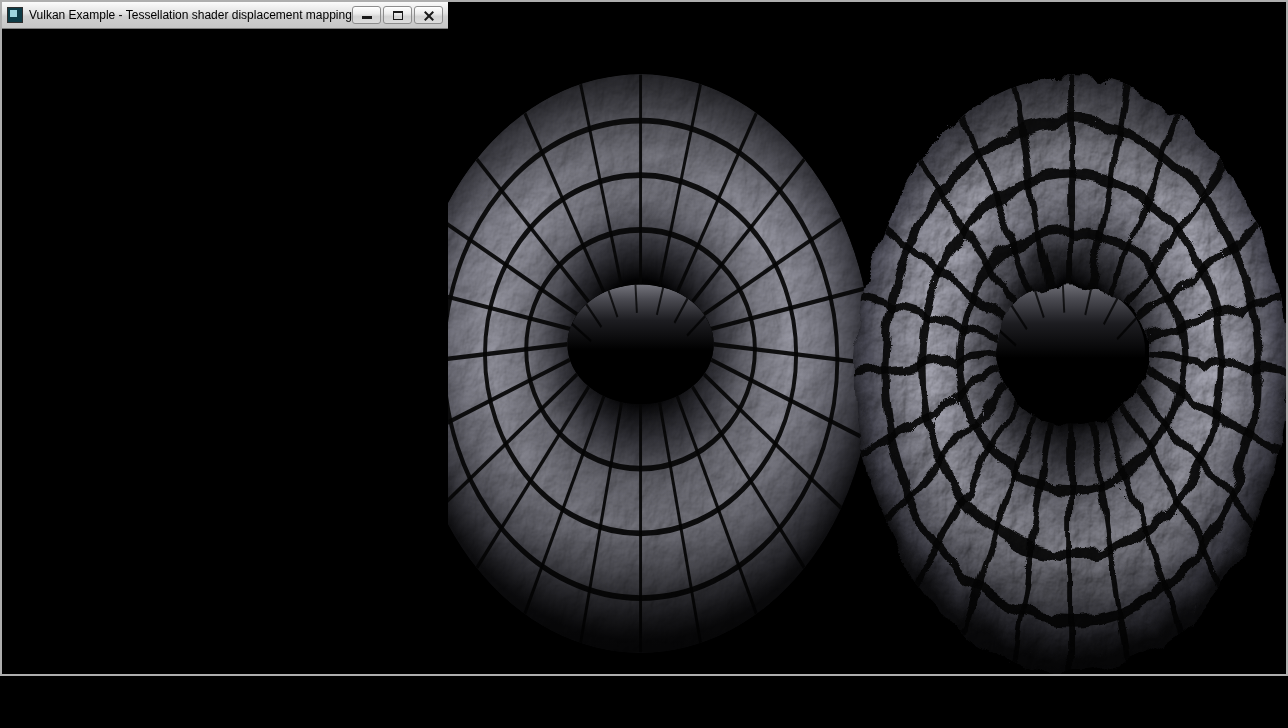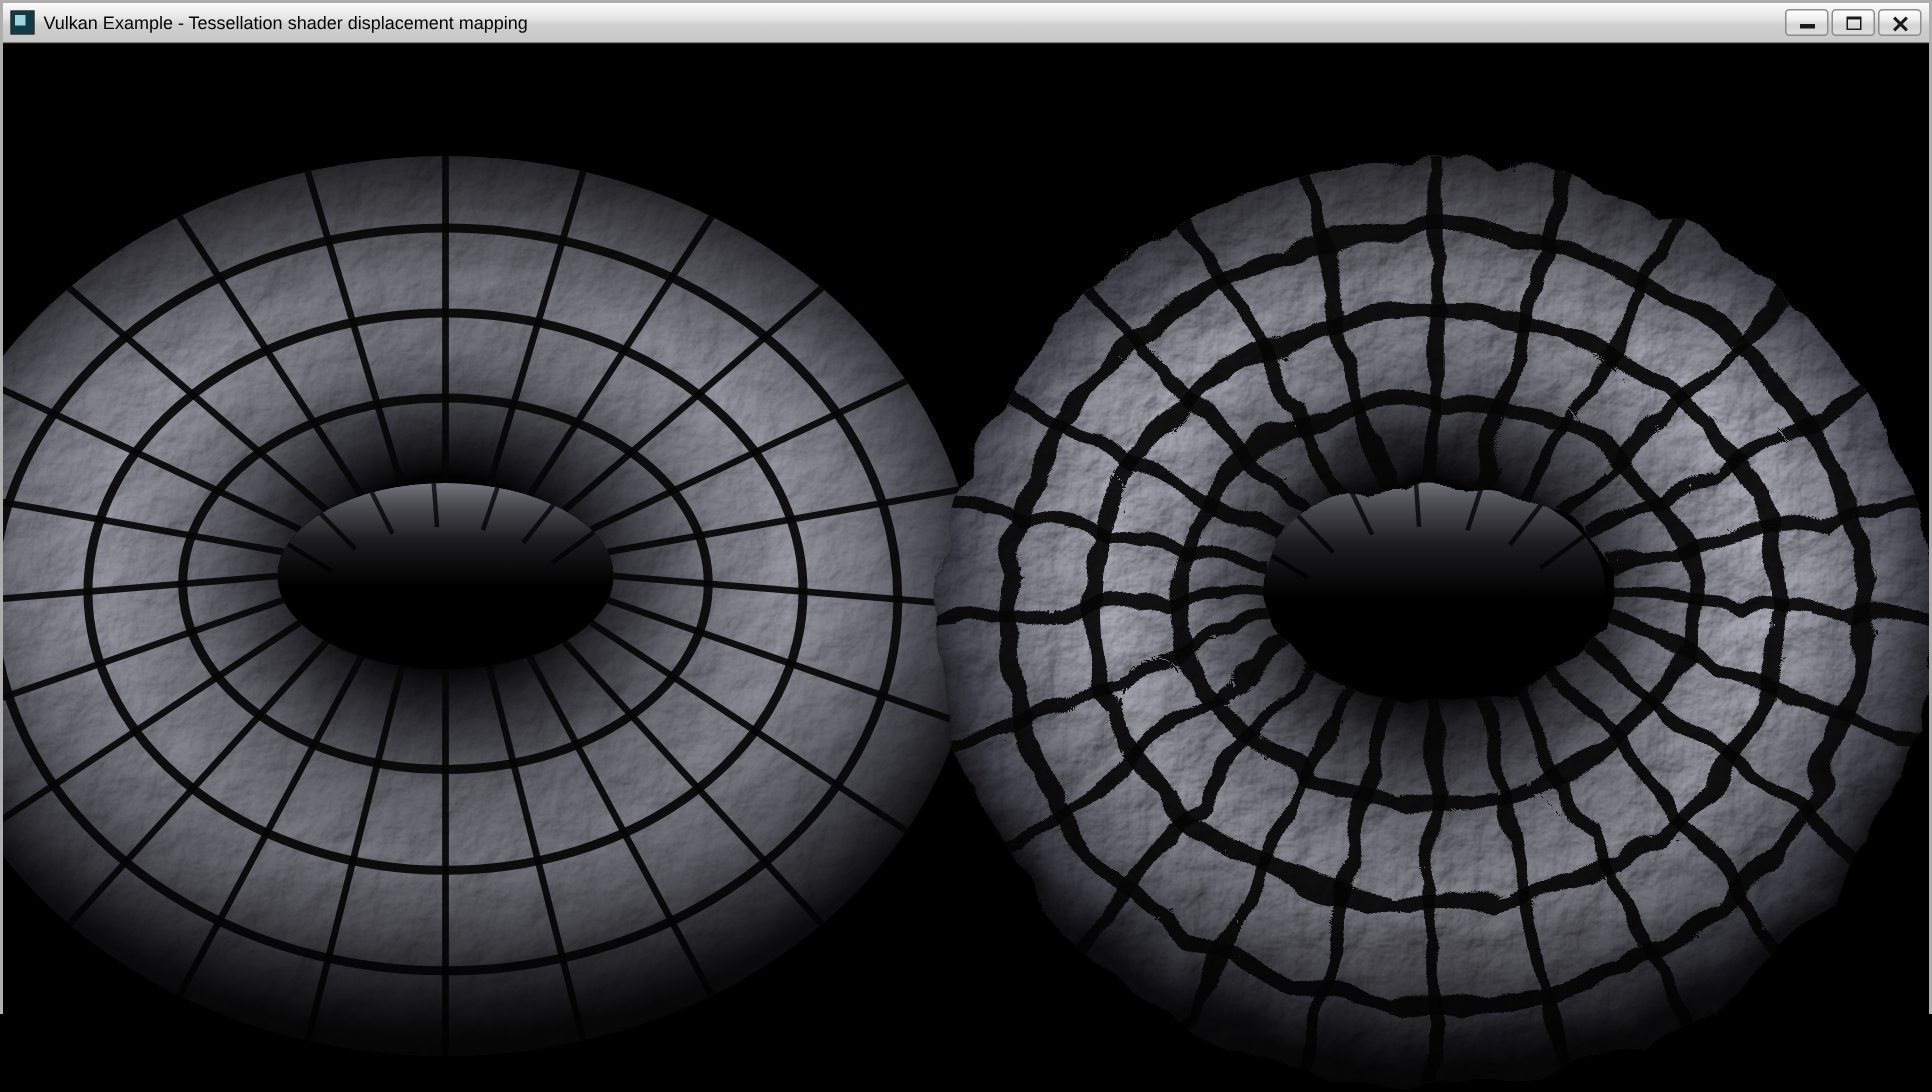--- a/index.html
+++ b/index.html
@@ -1,20 +1,20 @@
 <!DOCTYPE html>
 <html><head>
 <meta charset="utf-8">
 <style>
   * { margin:0; padding:0; box-sizing:border-box; }
   html,body { width:1288px; height:728px; background:#000; overflow:hidden;
               font-family:"Liberation Sans", sans-serif; }
 
   .window { width:1288px; height:676px; border:2px solid #aeaeae;
-            background:#000; display:flex; flex-direction:column; }
+            background:#000; display:flex; flex-direction:row; }
 
   
   .titlebar { flex:0 0 27px; height:27px;
               background:linear-gradient(#fbfbfb,#e3e3e3 42%,#d0d0d0 55%,#c7c7c7);
               border-bottom:1px solid #7f7f7f;
               display:flex; align-items:center; padding:0 5px; position:relative; }
   .app-icon { width:16px; height:16px; background:#0e3b46; border:1px solid #2e2e2e;
               position:relative; flex:0 0 16px; }
   .app-icon-inner { position:absolute; left:2px; top:2px; width:7px; height:7px;
                     background:#9fd4de; }

